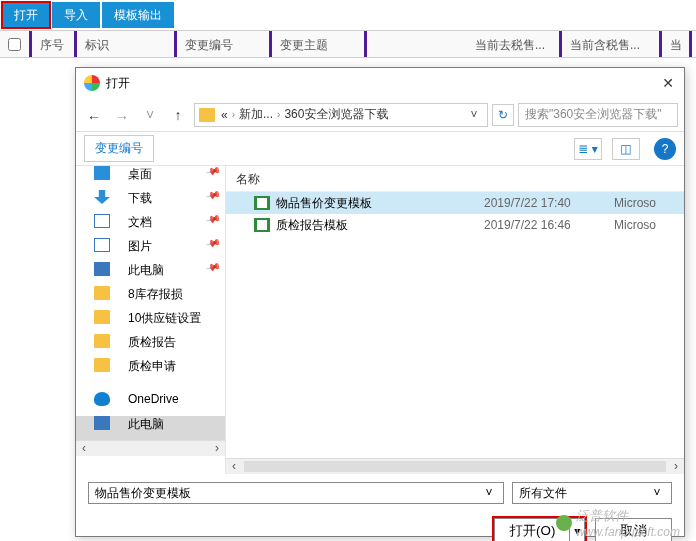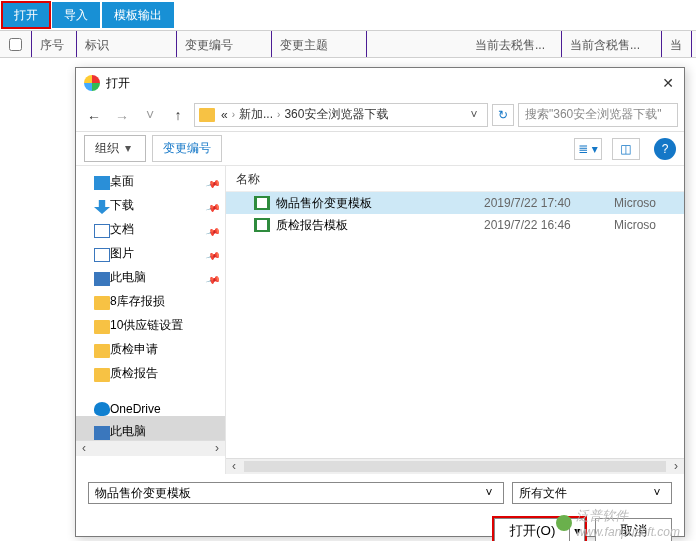--- a/index.html
+++ b/index.html
@@ -3,21 +3,21 @@
 <meta charset="utf-8">
 <style>
 * { box-sizing: border-box; margin: 0; padding: 0; font-family: "Microsoft YaHei", sans-serif; }
 body { width: 696px; height: 541px; background: #fff; font-size: 12px; overflow: hidden; position: relative; }
 
 .top-toolbar { height: 30px; background: #fff; padding: 2px; display: flex; gap: 2px; }
 .top-toolbar button { background: #1890d5; color: #fff; border: none; padding: 4px 12px; font-size: 12px; cursor: pointer; }
 .btn-highlight { outline: 2px solid #d00; outline-offset: -1px; }
 
 .grid-header { height: 28px; display: flex; border-top: 1px solid #d0d0d0; border-bottom: 1px solid #d0d0d0; background: #f9f9f9; }
-.grid-header div { padding: 6px 8px; border-right: 1px solid #4c1d95; color: #555; white-space: nowrap; }
+.grid-header div { padding: 6px 8px; border-right: 3px solid #4c1d95; color: #555; white-space: nowrap; }
 .col-check { width: 32px; display:flex; align-items:center; justify-content:center; }
 .col-seq { width: 45px; }
 .col-mark { width: 100px; }
 .col-num { width: 95px; }
 .col-subj { width: 95px; }
 .col-name { width: 100px; margin-top: 36px; }
 .col-p1 { width: 95px; }
 .col-p2 { width: 100px; }
 .col-p3 { width: 30px; }
 
@@ -42,21 +42,21 @@
 .toolbar2 { height: 34px; border-bottom:1px solid #e5e5e5; display:flex; align-items:center; padding:0 8px; gap:6px; }
 .tool-btn { padding:4px 10px; border:1px solid #ccc; background:#fff; color:#1477c7; cursor:pointer; }
 .tool-btn.plain { color:#333; border-color:#bbb; }
 .tool-drop { width:14px; display:inline-block; text-align:center; color:#555; margin-left:2px; }
 .spacer { flex:1; }
 .view-btn { width:28px; height:22px; border:1px solid #ccc; display:flex; align-items:center; justify-content:center; color:#1477c7; margin-left:4px; }
 .help-btn { width:22px; height:22px; border-radius:50%; background:#1477c7; color:#fff; display:flex; align-items:center; justify-content:center; font-size:12px; margin-left:8px; }
 
 .body2 { display:flex; height: 308px; }
 .tree { width: 150px; border-right:1px solid #e5e5e5; overflow:hidden; }
-.tree-item { height:24px; display:flex; align-items:flex-end; padding:0 6px 0 18px; gap:0; cursor:pointer; }
+.tree-item { height:24px; display:flex; align-items:flex-start; padding:0 6px 0 18px; gap:18px; cursor:pointer; }
 .tree-item.sel { background:#d8d8d8; }
 .tree-item .pin { margin-left:auto; color:#999; font-size:10px; transform:rotate(30deg); }
 .ico { width:16px; height:14px; flex:none; }
 .ico-desktop { background:#2a8fd8; }
 .ico-download { background:#2a8fd8; clip-path: polygon(30% 0,70% 0,70% 50%,100% 50%,50% 100%,0 50%,30% 50%); }
 .ico-folder { background:#f7c244; border-radius:1px; }
 .ico-docs { background:#fff; border:1px solid #3a77bd; }
 .ico-pics { background:#fff; border:1px solid #3a77bd; }
 .ico-pc { background:#3a77bd; }
 .ico-cloud { background:#1080d0; border-radius:50% 50% 40% 40%; }
@@ -140,21 +140,20 @@
       <span>新加...</span>
       <span class="sep">›</span>
       <span>360安全浏览器下载</span>
       <div class="bc-drop">˅</div>
     </div>
     <div class="refresh">↻</div>
     <div class="search">搜索"360安全浏览器下载"</div>
   </div>
 
   <div class="toolbar2">
-    <div class="tool-btn plain"><span>组织</span><span class="tool-drop">▾</span></div>
     <div class="tool-btn">变更编号</div>
     <div class="spacer"></div>
     <div class="view-btn">≣ ▾</div>
     <div class="view-btn">◫</div>
     <div class="help-btn">?</div>
   </div>
 
   <div class="body2">
     <div class="tree">
       <div id="tree-items">
@@ -186,25 +185,25 @@
           <div class="tree-item">
             <div class="ico ico-folder"></div>
             <span>8库存报损</span>
           </div>
           <div class="tree-item">
             <div class="ico ico-folder"></div>
             <span>10供应链设置</span>
           </div>
           <div class="tree-item">
             <div class="ico ico-folder"></div>
+            <span>质检报告</span>
+          </div>
+          <div class="tree-item">
+            <div class="ico ico-folder"></div>
             <span>质检申请</span>
-          </div>
-          <div class="tree-item">
-            <div class="ico ico-folder"></div>
-            <span>质检报告</span>
           </div>
           <div style="height: 10px;"></div>
           <div class="tree-item">
             <div class="ico ico-cloud"></div>
             <span>OneDrive</span>
           </div>
           <div class="tree-item sel">
             <div class="ico ico-pc"></div>
             <span>此电脑</span>
           </div>

